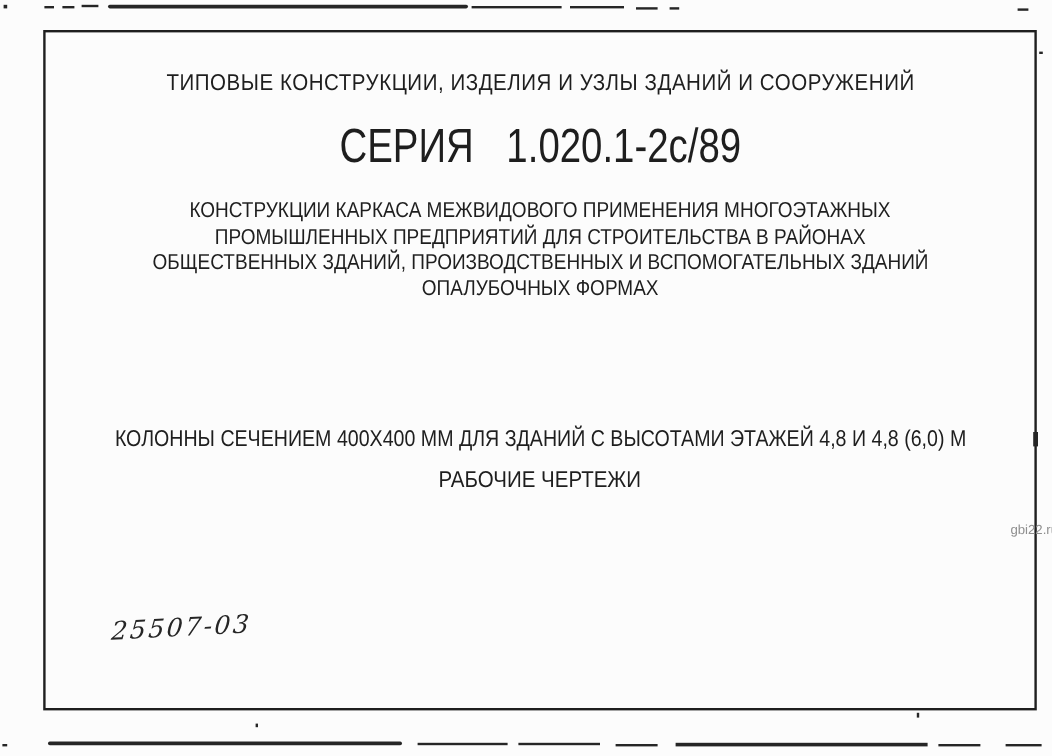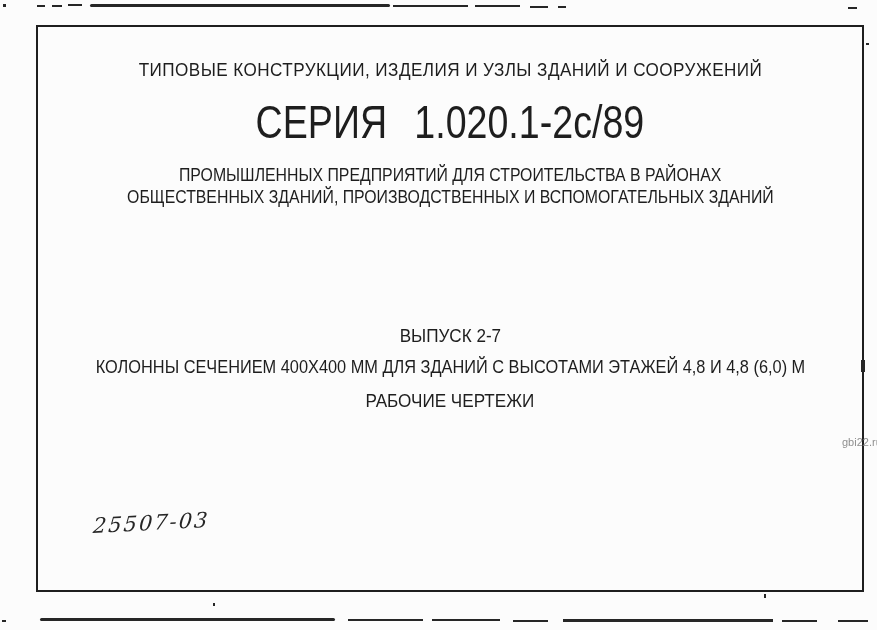--- a/index.html
+++ b/index.html
@@ -11,21 +11,21 @@
   .frame{
     position:absolute; left:36px; top:25px; width:828px; height:567px;
     border:2px solid #1f1f1f; box-sizing:border-box;
   }
   .content{position:absolute; left:36px; top:0; width:828px; height:512px;}
   .line{position:absolute; left:0; right:0; text-align:center; white-space:nowrap; color:#1e1e1e;}
   .cx{display:inline-block; transform-origin:center; white-space:nowrap;}
   .sx90{transform:scaleX(0.90);} .sx88{transform:scaleX(0.88);}
   .sx86{transform:scaleX(0.86);} .sx80{transform:scaleX(0.80);}
   .header-line{top:60px; font-size:19px; line-height:19px; letter-spacing:0.5px;}
-  .series-title{top:100px; font-size:47px; line-height:44px;}
+  .series-title{top:100px; font-size:40px; line-height:44px;}
   .series-code{margin-left:34px;}
   .desc{top:165px; font-size:18px; line-height:21.5px;}
   .desc .dline{white-space:nowrap;}
   .issue-line{top:326px; font-size:19px; line-height:19px;}
   .subject-line{top:357px; font-size:19px; line-height:19px;text-decoration:underline;}
   .doctype-line{top:391px; font-size:19px; line-height:19px;}
   .watermark{
     position:absolute; left:842px; top:436px; font-size:11px; line-height:12px;
     color:#8f8f8f; white-space:nowrap;
   }
@@ -61,27 +61,26 @@
 
     <div class="line header-line">
       <span class="cx sx90">ТИПОВЫЕ КОНСТРУКЦИИ, ИЗДЕЛИЯ И УЗЛЫ ЗДАНИЙ И СООРУЖЕНИЙ</span>
     </div>
 
     <div class="line series-title">
       <span class="cx sx80"><span>СЕРИЯ</span><span class="series-code">1.020.1-2с/89</span></span>
     </div>
 
     <div class="line desc">
+      <div class="dline"><span class="cx sx88">КОНСТРУКЦИИ КАРКАСА МЕЖВИДОВОГО ПРИМЕНЕНИЯ МНОГОЭТАЖНЫХ</span></div>
       <div class="dline"><span class="cx sx88">ПРОМЫШЛЕННЫХ ПРЕДПРИЯТИЙ ДЛЯ СТРОИТЕЛЬСТВА В РАЙОНАХ</span></div>
       <div class="dline"><span class="cx sx88">ОБЩЕСТВЕННЫХ ЗДАНИЙ, ПРОИЗВОДСТВЕННЫХ И ВСПОМОГАТЕЛЬНЫХ ЗДАНИЙ</span></div>
+      <div class="dline"><span class="cx sx88">ОПАЛУБОЧНЫХ ФОРМАХ</span></div>
     </div>
 
-    <div class="line issue-line">
-      <span class="cx sx90">ВЫПУСК 2-7</span>
-    </div>
 
     <div class="line subject-line">
       <span class="cx sx86">КОЛОННЫ СЕЧЕНИЕМ 400Х400 ММ ДЛЯ ЗДАНИЙ С ВЫСОТАМИ ЭТАЖЕЙ 4,8 И 4,8 (6,0) М</span>
     </div>
 
     <div class="line doctype-line">
       <span class="cx sx90">РАБОЧИЕ ЧЕРТЕЖИ</span>
     </div>
 
   </div>

